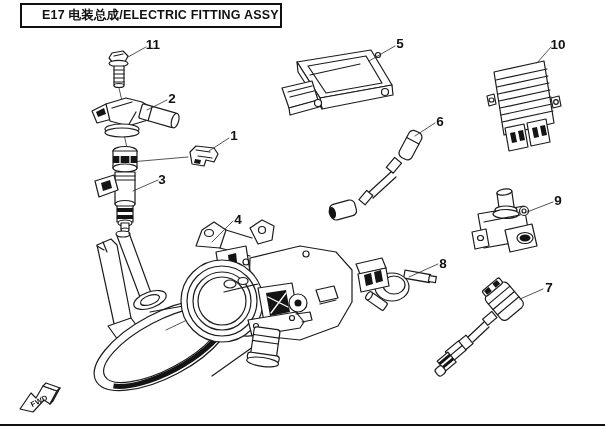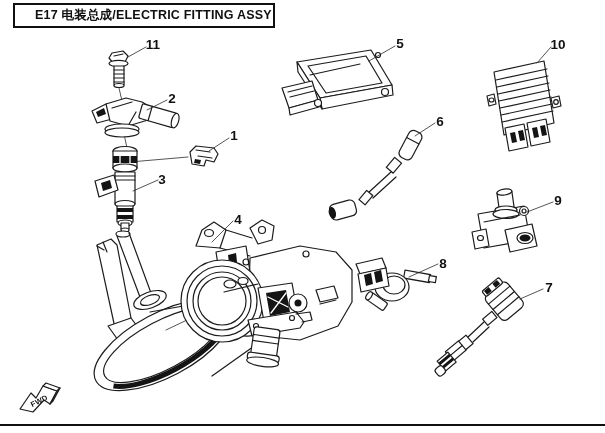--- a/index.html
+++ b/index.html
@@ -1,21 +1,21 @@
 <!DOCTYPE html>
 <html><head>
 <meta charset="utf-8">
 <style>
   html,body{margin:0;padding:0;background:#e8e8e8;}
   .page{
     position:relative;width:605px;height:433px;background:#ffffff;
     font-family:"Liberation Sans", sans-serif;overflow:hidden;
   }
   .title-box{
-    position:absolute;left:13px;top:3px;width:238px;height:21px;
+    position:absolute;left:20px;top:3px;width:238px;height:21px;
     border:2px solid #101010;background:#ffffff;
     font-size:12.5px;font-weight:bold;color:#101010;
     line-height:21px;padding-left:20px;white-space:nowrap;
     letter-spacing:.2px;
   }
   .bottom-rule{
     position:absolute;left:0;top:424px;width:605px;height:2px;background:#101010;
   }
   svg{position:absolute;left:0;top:0;}
   .ln{fill:none;stroke:#1c1c1c;stroke-width:1.2;stroke-linejoin:round;stroke-linecap:round;}

